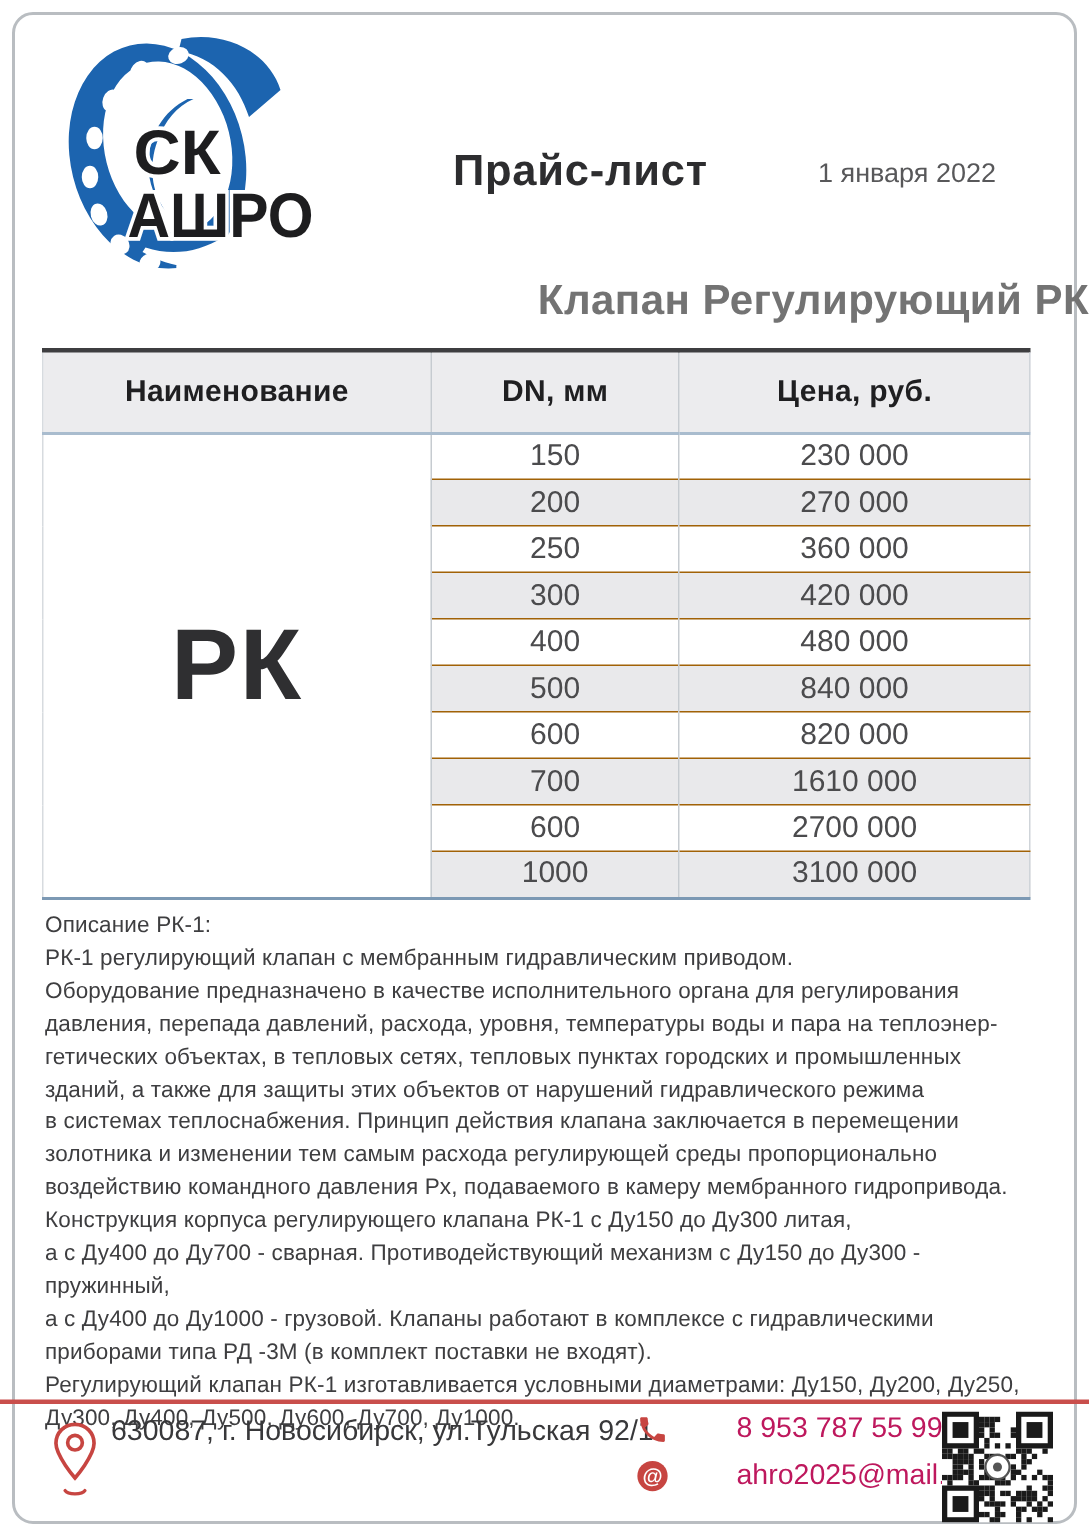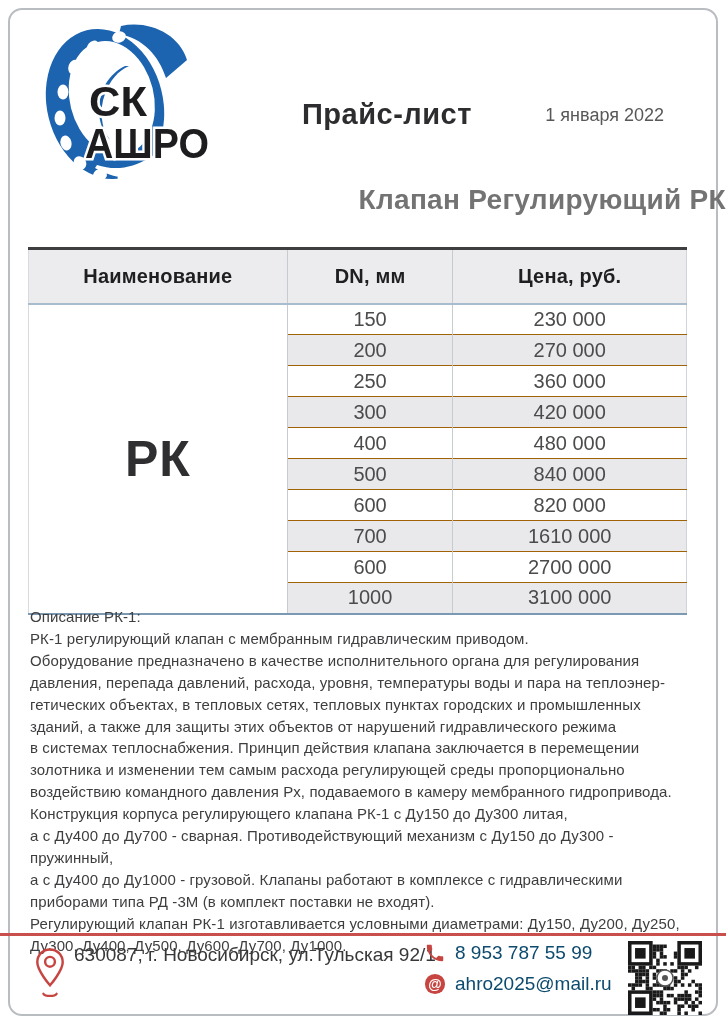--- a/index.html
+++ b/index.html
@@ -9,49 +9,49 @@
   .page-border { position:absolute; inset:8px; border:2px solid #b9bdc1; border-radius:14px; pointer-events:none; }
 
   
   .logo { position:absolute; left:33px; top:22px; width:192px; height:162px; }
   .doc-title { position:absolute; left:302px; top:98px; font-size:29px; font-weight:bold; color:#2d2d2f; letter-spacing:0.5px; }
   .doc-date { position:absolute; right:62px; top:105px; font-size:18px; color:#58585a; }
 
   .page-title { position:absolute; left:0; top:184px; width:100%; text-align:right; font-size:28px; font-weight:bold; color:#737373; letter-spacing:0.3px; }
 
   
-  .price-table-wrap { position:absolute; left:28px; top:247px;border-radius:32px; }
+  .price-table-wrap { position:absolute; left:28px; top:232px;border-radius:32px; }
   table { border-collapse:collapse; width:659px;
           border-top:3px solid #3e3e40; border-bottom:2px solid #7c99b4;
           border-left:1px solid #d7dbdf; border-right:1px solid #cfd4d9; }
   th { height:55px; background:#ececee; font-size:20px; font-weight:bold; color:#1f1f21;
        border-bottom:2px solid #a9bcce; border-right:1px solid #c6cbd0; letter-spacing:0.2px; }
   th:last-child { border-right:none; }
   td { height:31px; text-align:center; vertical-align:middle; font-size:20px; color:#4b4b4d;
        border-right:1px solid #c6cbd0; }
   td:last-child { border-right:none; }
   td.data { background:#fff; }
   tbody tr:nth-child(even) td.data { background:#e9e9eb; }
   tbody tr + tr td.data { border-top:1px solid #a16207; }
-  td.name { background:#fff; font-size:50px; font-weight:bold; color:#2f2f31; letter-spacing:1px;margin-left:46px; }
+  td.name { background:#fff; font-size:67px; font-weight:bold; color:#2f2f31; letter-spacing:1px;margin-left:46px; }
 
   
   .description { position:absolute; left:30px; top:606px; width:670px;
                  font-size:15px; line-height:21.9px; color:#3e3e40; white-space:pre-line; letter-spacing:0.1px; }
 
   
   .footer-line { position:absolute; left:0; top:933px; width:726px; height:3px; background:#c94f4c; }
   .pin { position:absolute; left:34px; top:946px; }
   .contact-texts { position:absolute; left:74px; top:944px; }
   .contact-label { font-size:19px; color:#38383a; margin-bottom:8px; }
   .contact-address { font-size:19px; color:#38383a; }
   .contact-mid { position:absolute; left:424px; top:942px; }
   .contact-row { display:flex; align-items:center; margin-bottom:9px; }
   .contact-row .cicon { width:22px; height:22px; margin-right:9px; flex:0 0 auto; }
-  .contact-phone, .contact-email { font-size:19px; color:#0c4a6e; }
+  .contact-phone, .contact-email { font-size:19px; color:#be185d;margin-left:36px; }
   .qr { position:absolute; left:628px; top:941px; width:74px; height:74px; }
 </style>
 </head>
 <body>
 
 <div class="page">
   <div class="page-border"></div>
 
   <div class="logo">
     <svg width="192" height="162" viewBox="0 0 192 162" xmlns="http://www.w3.org/2000/svg">

